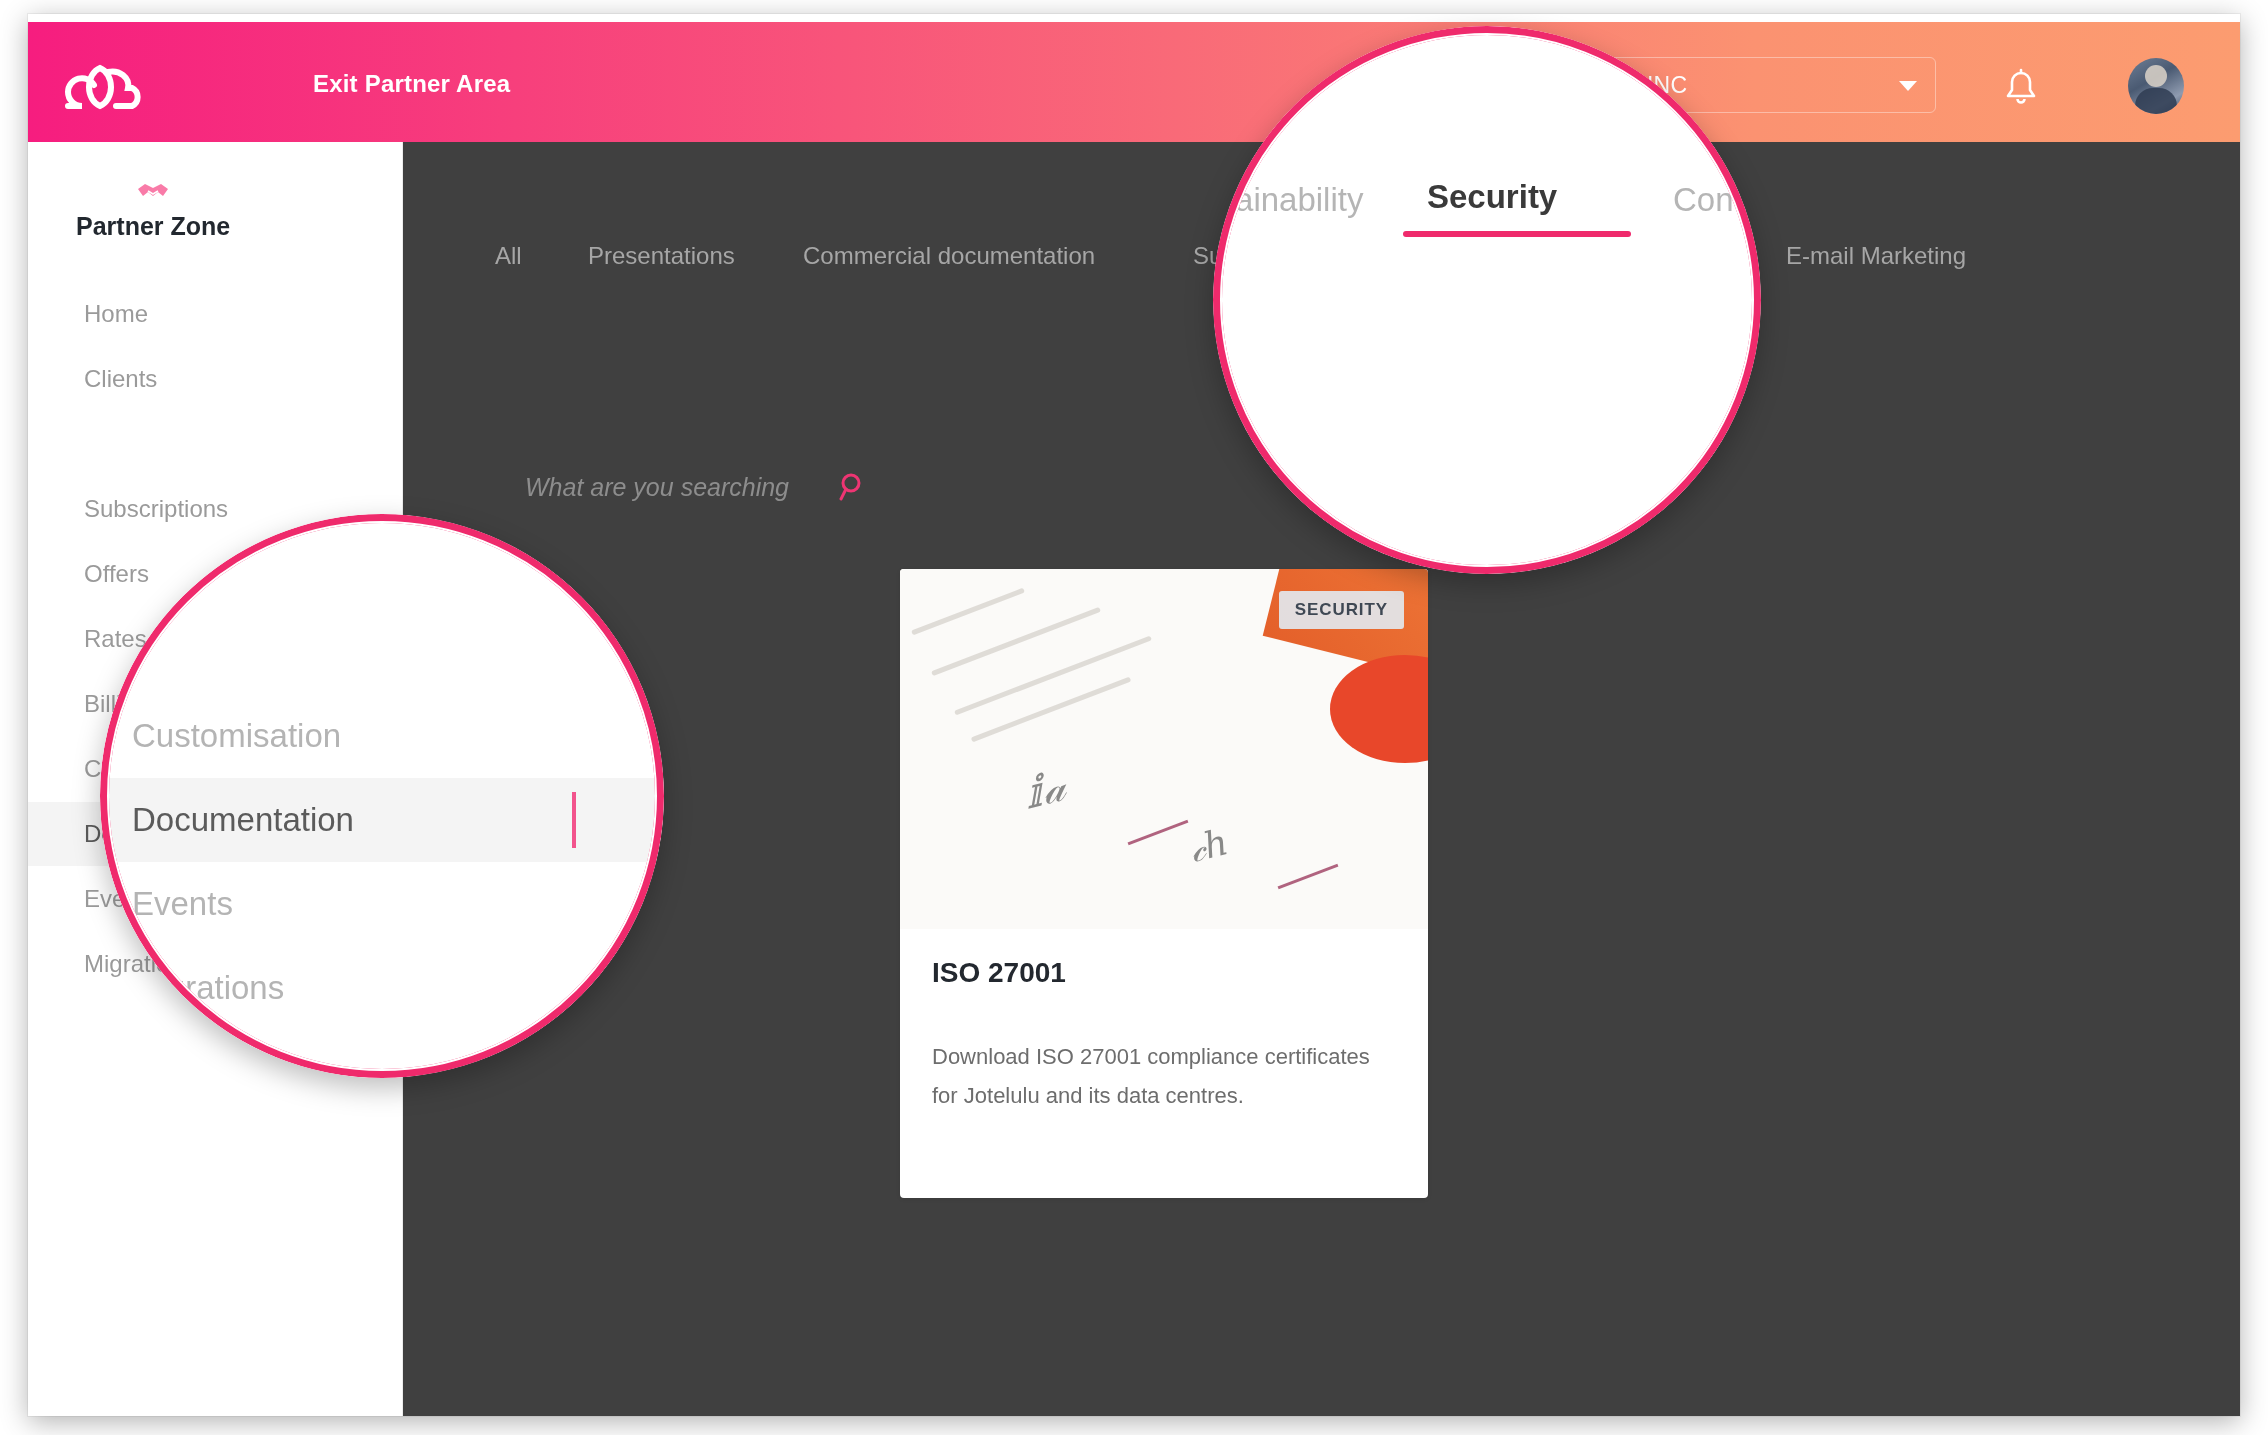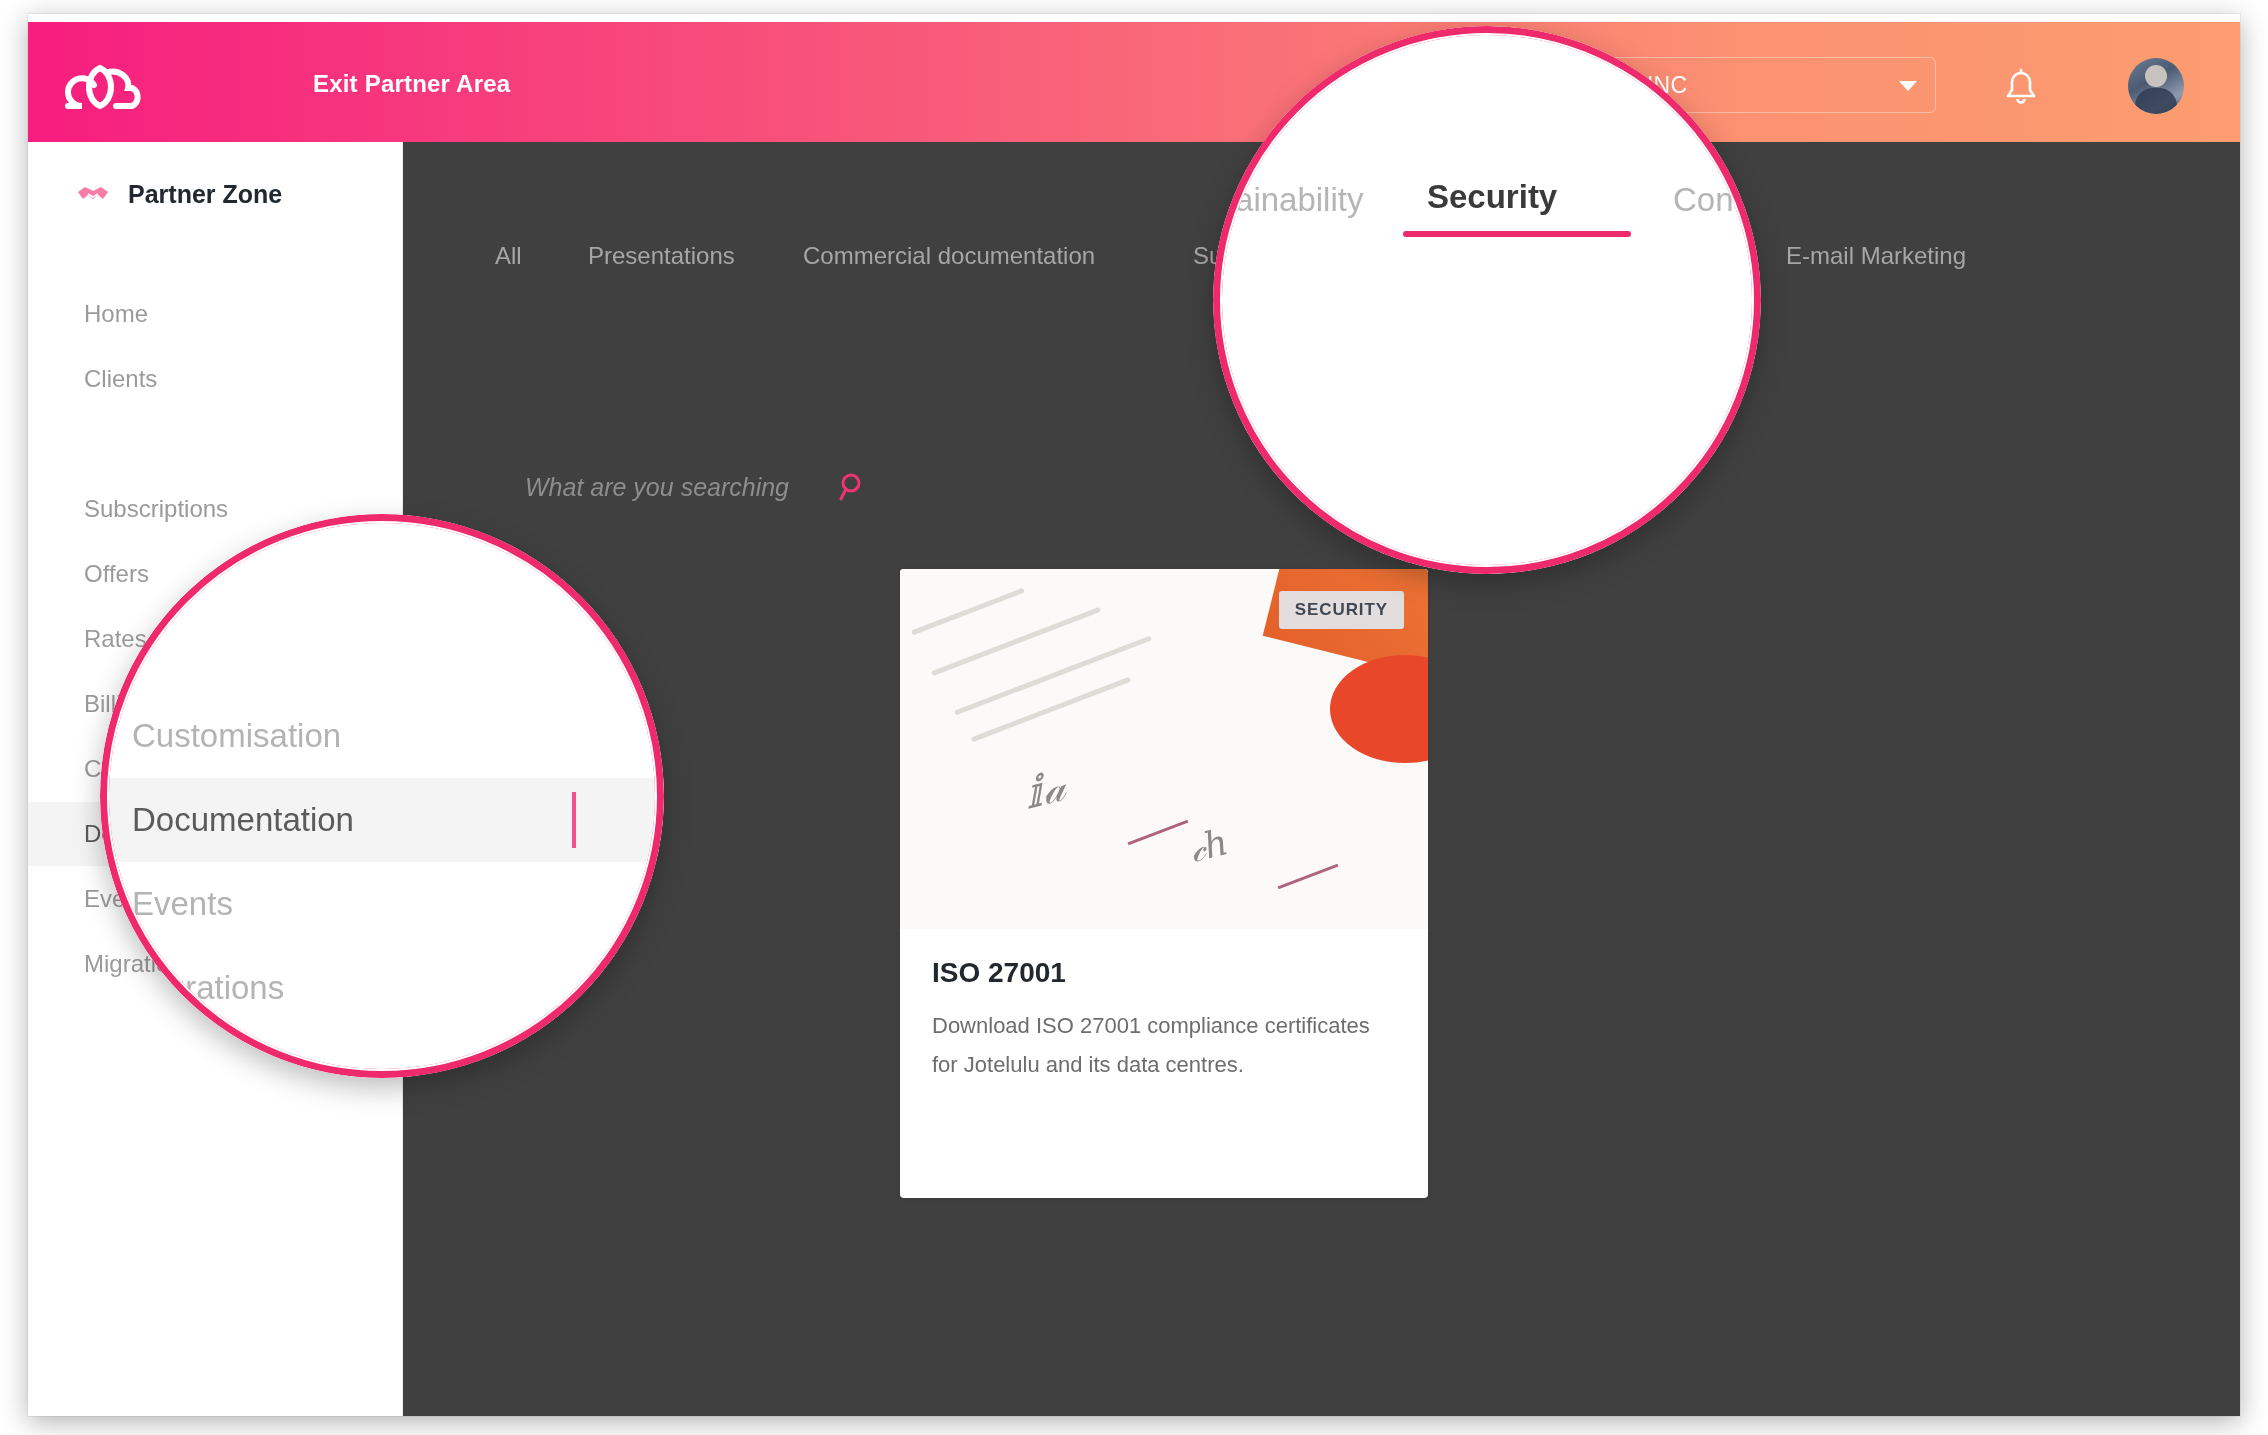--- a/index.html
+++ b/index.html
@@ -127,22 +127,23 @@
     background: #ffffff;
     border-right: 1px solid #ececec;
     box-sizing: border-box;
   }
   #pz-row {
     position: absolute;
     left: 48px;
     top: 38px;
     display: flex;
     align-items: center;
-    gap: 18px;
-    cursor: pointer;
+    gap: 8px;
+    cursor: pointer;
+    flex-direction: column;
   }
   #pz-icon { width: 34px; height: 24px; }
   #pz-label {
     font-size: 25px;
     font-weight: bold;
     color: #22282f;
     white-space: nowrap;
   }
   .nav-item {
     position: absolute;
@@ -292,21 +293,21 @@
     left: 32px;
     top: 388px;
     font-size: 28px;
     font-weight: bold;
     color: #23282f;
     white-space: nowrap;
   }
   #card-desc {
     position: absolute;
     left: 32px;
-    top: 437px;
+    top: 468px;
     width: 440px;
     font-size: 22px;
     line-height: 39px;
     color: #6d6d6d;
   }
 
   
   .loupe {
     position: absolute;
     border-radius: 50%;

